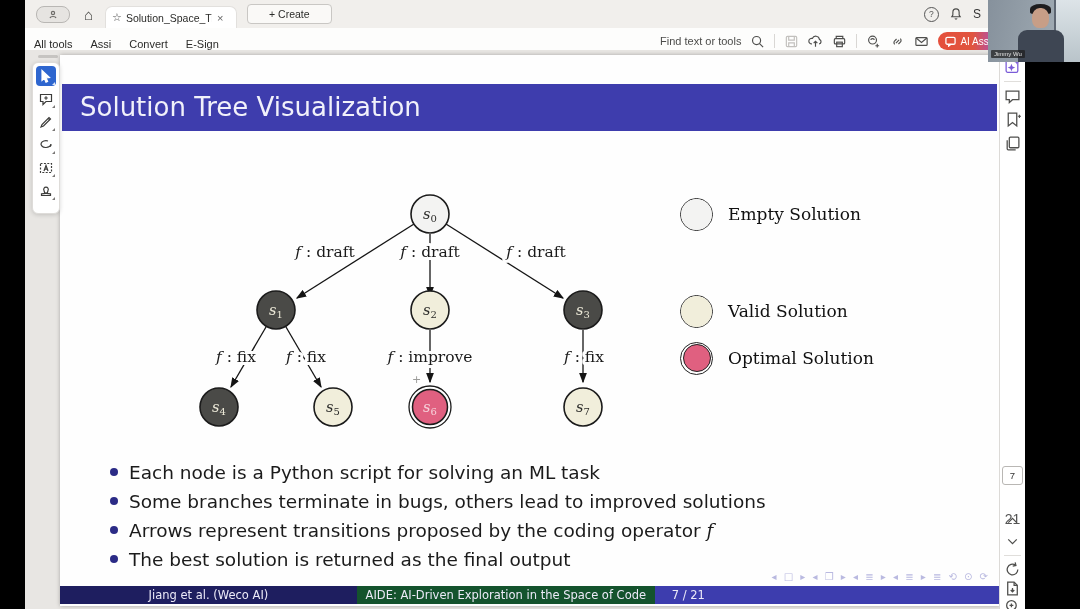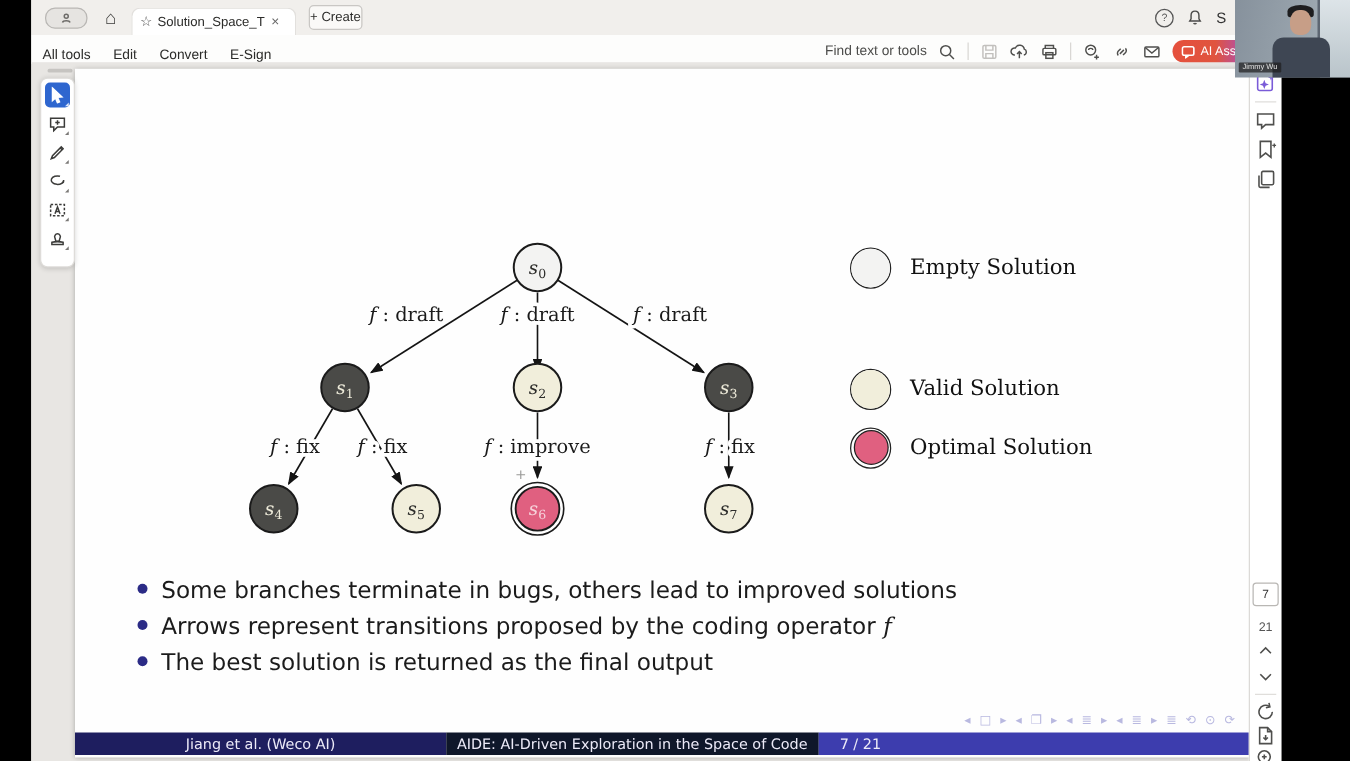--- a/index.html
+++ b/index.html
@@ -10,21 +10,21 @@
   
   #tabbar{position:absolute;left:0;top:0;width:1000px;height:28px;background:#f1efec;display:flex;align-items:center;}
   .tb-ic{width:16px;height:16px;stroke:#4a4a48;fill:none;stroke-width:1.3;}
   #sidebar-toggle{margin-left:11px;width:32px;height:15px;border:1px solid #b9b7b4;border-radius:8px;background:#e6e4e1;display:flex;align-items:center;justify-content:center;cursor:pointer;}
   #sidebar-toggle svg{width:10px;height:9px;stroke:#6d6b68;fill:none;stroke-width:1.2;}
   #home-btn{margin-left:14px;font-size:15px;color:#3a3a38;cursor:pointer;line-height:1;}
   #doc-tab{margin-left:12px;margin-top:6px;height:22px;width:118px;background:#fff;border:1px solid #e2e0dd;border-bottom:none;border-radius:7px 7px 0 0;display:flex;align-items:center;padding:0 6px;}
   #doc-tab .star{font-size:11px;color:#555;margin-right:4px;}
   #doc-tab .t-title{font-size:10.5px;color:#2c2c2a;white-space:nowrap;overflow:hidden;max-width:86px;}
   #doc-tab .t-close{margin-left:5px;font-size:11px;color:#666;cursor:pointer;}
-  #create-btn{margin-left:10px;font-size:10.5px;color:#2c2c2a;border:1px solid #c9c7c4;border-radius:4px;background:#faf9f7;padding:3px 0;cursor:pointer;white-space:nowrap;}
+  #create-btn{margin-left:10px;font-size:10.5px;color:#2c2c2a;border:1px solid #c9c7c4;border-radius:4px;background:#faf9f7;padding:3px 21px;cursor:pointer;white-space:nowrap;}
   #tab-right{margin-left:auto;margin-right:44px;display:flex;align-items:center;gap:10px;}
   #help-btn{width:13px;height:13px;border:1.2px solid #555;border-radius:50%;font-size:8.5px;color:#555;display:flex;align-items:center;justify-content:center;cursor:pointer;}
   #profile-s{font-size:12px;color:#333;cursor:pointer;}
   
   #menubar{position:absolute;left:0;top:28px;width:1000px;height:22px;background:#fdfdfc;border-bottom:1px solid #e3e1de;display:flex;align-items:flex-end;}
   .menu-item{font-size:11px;color:#2b2b29;margin-left:18px;cursor:pointer;white-space:nowrap;}
   .menu-item:first-child{margin-left:9px;}
   #mb-right{margin-left:auto;display:flex;align-items:center;gap:9px;margin-right:24px;}
   #find-label{font-size:11px;color:#4c4c4a;white-space:nowrap;cursor:text;}
   .mb-ic{width:15px;height:15px;stroke:#4f4f4d;fill:none;stroke-width:1.25;cursor:pointer;}
@@ -41,21 +41,21 @@
   .pal-slot.active{background:#2e66cf;}
   .pal-slot svg{width:14px;height:14px;stroke:#3c3c3a;fill:none;stroke-width:1.2;}
   .pal-slot.active svg{stroke:#fff;fill:#fff;}
   .pal-corner{position:absolute;right:1px;bottom:1px;width:0;height:0;border-left:3px solid transparent;border-bottom:3px solid #7a7876;}
   .pal-slot.active .pal-corner{border-bottom-color:#dce6f8;}
   
   #rightbar{position:absolute;right:0;top:0;bottom:0;width:25px;background:#fff;border-left:1px solid #dcdad7;}
   .rb-ic{position:absolute;left:4px;width:17px;height:17px;stroke:#4f4f4d;fill:none;stroke-width:1.2;cursor:pointer;}
   .rb-div{position:absolute;left:4px;width:17px;height:1px;background:#e0dedb;}
   #page-num-box{position:absolute;left:2px;top:416px;width:19px;height:17px;border:1px solid #b9b7b4;border-radius:3px;background:#fff;font-size:9.5px;color:#333;text-align:center;font-family:"Liberation Sans",sans-serif;padding:0;}
-  #page-total{position:absolute;left:0;top:447px;width:25px;text-align:center;font-size:10px;color:#555;}
+  #page-total{position:absolute;left:0;top:461px;width:25px;text-align:center;font-size:14px;color:#555;}
   
   #page{position:absolute;left:35px;top:5px;width:940px;height:551px;background:#fefefe;box-shadow:0 0 4px rgba(0,0,0,.28);}
   #banner{position:absolute;left:2px;top:29px;width:935px;height:47px;color:#f1f1fa;font-family:"DejaVu Sans",sans-serif;font-size:26px;line-height:47px;padding-left:18px;box-sizing:border-box;}
   svg#tree{position:absolute;left:0;top:0;width:940px;height:551px;}
   .elabel{font-family:"DejaVu Serif",serif;font-size:15.5px;fill:#1a1a1a;paint-order:stroke;stroke:#fefefe;stroke-width:6px;stroke-linejoin:round;}
   .elabel .efn{font-style:italic;}
   .nlabel{font-family:"DejaVu Serif",serif;font-size:14.5px;font-style:italic;}
   .nlabel tspan.sub{font-size:10px;font-style:normal;}
   .nl-dark{fill:#2c2c2a;} .nl-light{fill:#ece9d8;} .nl-pink{fill:#f6d2da;}
   
@@ -110,21 +110,21 @@
         <svg class="tb-ic" viewBox="0 0 16 16" style="width:14px;height:14px;">
             <path d="M8,2.2 C5.8,2.2 4.4,3.9 4.4,6.2 V9.2 L3.2,11.2 H12.8 L11.6,9.2 V6.2 C11.6,3.9 10.2,2.2 8,2.2 z"></path>
             <path d="M6.8,13 a1.3,1.3 0 0 0 2.4,0"></path>
           </svg>
         <div id="profile-s">S</div>
       </div>
     </div>
 
     <div id="menubar">
       <span class="menu-item">All tools</span>
-      <span class="menu-item">Edit</span>
+      <span class="menu-item">Assi</span>
       <span class="menu-item">Convert</span>
       <span class="menu-item">E-Sign</span>
       <div id="mb-right">
         <span id="find-label">Find text or tools</span>
         <svg class="mb-ic" viewBox="0 0 16 16">
             <circle cx="7" cy="7" r="4.3"></circle>
             <path d="M10.2,10.2 L14,14"></path>
           </svg>
         <div class="vsep"></div>
         <svg class="mb-ic dis" viewBox="0 0 16 16">
@@ -206,20 +206,23 @@
         <div class="pal-slot">
           <svg viewBox="0 0 14 14">
               <path d="M5,6.5 a2.3,2.3 0 1 1 4,0 L8.3,9 H5.7 z"></path>
               <path d="M2.5,11.5 H11.5 V9.8 Q7,8.8 2.5,9.8 z"></path>
             </svg>
           <span class="pal-corner"></span>
         </div>
       </div>
 
       <div id="page">
+        <div id="banner" style="background-color: rgb(62, 61, 173);">
+          <span>Solution Tree Visualization</span>
+        </div>
 
         <svg id="tree" viewBox="0 0 940 551">
           <defs>
             <marker id="arrow" markerWidth="8" markerHeight="6" refX="7" refY="3" orient="auto">
               <path d="M0,0 L8,3 L0,6 z" fill="#141414"></path>
             </marker>
           </defs>
 
           <g stroke="#141414" stroke-width="1.3">
             <line x1="354" y1="169" x2="237" y2="243" marker-end="url(#arrow)"></line>
@@ -274,40 +277,44 @@
           <span class="lg-label">Valid Solution</span>
         </div>
         <div class="lg-row double" style="top:286px;">
           <span class="lg-circle">
               <span class="lg-fill" style="background-color: rgb(224, 96, 128);"></span>
             </span>
           <span class="lg-label">Optimal Solution</span>
         </div>
 
         <div id="bullets">
+          <div class="b-row">
+            <span class="b-dot" style="background-color: rgb(43, 43, 134);"></span>
+            <span><span>Each node is a Python script for solving an ML task</span><em></em></span>
+          </div>
           <div class="b-row">
             <span class="b-dot" style="background-color: rgb(43, 43, 134);"></span>
             <span><span>Some branches terminate in bugs, others lead to improved solutions</span><em></em></span>
           </div>
           <div class="b-row">
             <span class="b-dot" style="background-color: rgb(43, 43, 134);"></span>
             <span><span>Arrows represent transitions proposed by the coding operator </span><em>f</em></span>
           </div>
           <div class="b-row">
             <span class="b-dot" style="background-color: rgb(43, 43, 134);"></span>
             <span><span>The best solution is returned as the final output</span><em></em></span>
           </div>
         </div>
 
         <div id="cursor-plus">+</div>
         <div id="nav-symbols">◂ □ ▸  ◂ ❐ ▸  ◂ ≣ ▸  ◂ ≣ ▸  ≣  ⟲ ⊙ ⟳</div>
 
         <div id="slide-footer">
           <div class="f-seg" id="f-seg1" style="background-color: rgb(30, 30, 95);">Jiang et al.  (Weco AI)</div>
-          <div class="f-seg" id="f-seg2" style="background-color: #0f172a;">AIDE: AI-Driven Exploration in the Space of Code</div>
+          <div class="f-seg" id="f-seg2" style="background-color: #14532d;">AIDE: AI-Driven Exploration in the Space of Code</div>
           <div class="f-seg" id="f-seg3" style="background-color: rgb(61, 61, 174);">7 / 21</div>
         </div>
       </div>
 
       <div id="rightbar">
         <svg class="rb-ic" style="top:8px;stroke:#7a5bd8;" viewBox="0 0 16 16">
             <rect x="2" y="2.5" width="11" height="11" rx="1.5"></rect>
             <path d="M7,5.5 L8,8 L10.5,9 L8,10 L7,12.5 L6,10 L3.5,9 L6,8 z" fill="#7a5bd8" stroke="none"></path>
             <path d="M12,1.5 L12.6,3.2 L14.3,3.8 L12.6,4.4 L12,6.1 L11.4,4.4 L9.7,3.8 L11.4,3.2 z" fill="#7a5bd8" stroke="none"></path>
           </svg>

